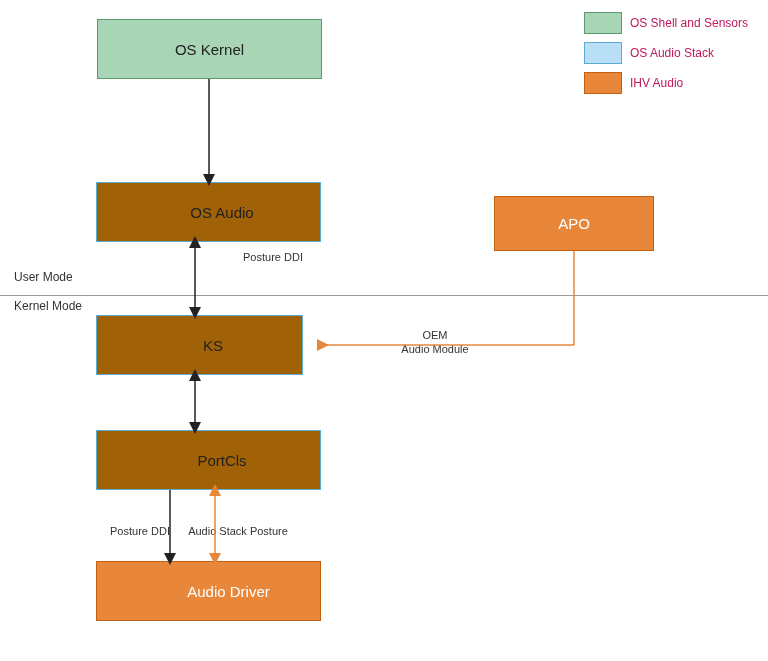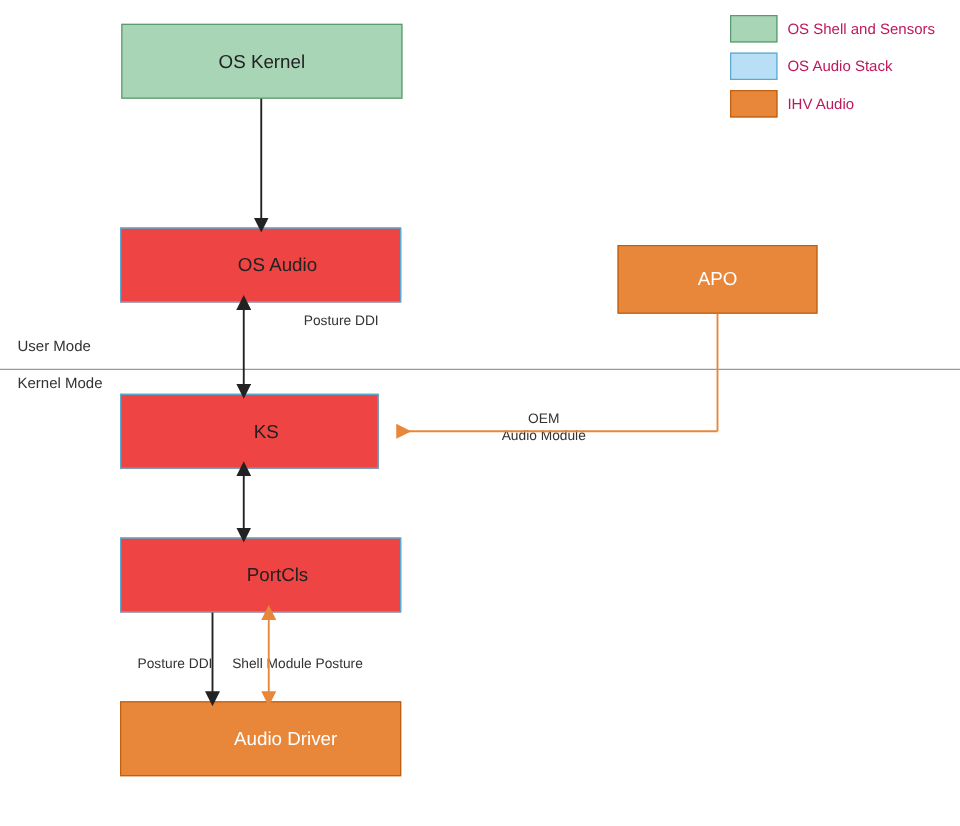--- a/index.html
+++ b/index.html
@@ -30,21 +30,21 @@
       font-size: 15px;
       font-weight: 400;
     }
 
     .box-green {
       background: #a8d5b5;
       border: 1.5px solid #5a9a6e;
     }
 
     .box-blue {
-      background: #ef4444;
+      background: #a16207;
       border: 1.5px solid #5aabcf;
       padding-left: 27px;
     }
 
     .box-orange {
       background: #e8873a;
       border: 1.5px solid #c06010;
       color: #fff;
     }
 
@@ -184,21 +184,21 @@
     <span>Posture DDI</span>
   </div>
 
   <div class="arrow-label" style="left:380px; top:328px; width:110px; text-align:center;">OEM<br>Audio Module</div>
 
   <div class="arrow-label" style="left:100px; top:524px; width:80px; text-align:center;">
     <span>Posture DDI</span>
   </div>
 
   <div class="arrow-label" style="left:178px; top:524px; width:120px; text-align:center;">
-    <span>Shell Module Posture</span>
+    <span>Audio Stack Posture</span>
   </div>
 
   <svg class="arrows-svg">
     <defs>
 
       <marker id="arrowBlack" markerWidth="8" markerHeight="8" refX="4" refY="4" orient="auto">
         <path d="M0,0 L8,4 L0,8 Z" fill="#222"></path>
       </marker>
 
       <marker id="arrowBlackUp" markerWidth="8" markerHeight="8" refX="4" refY="4" orient="auto">

